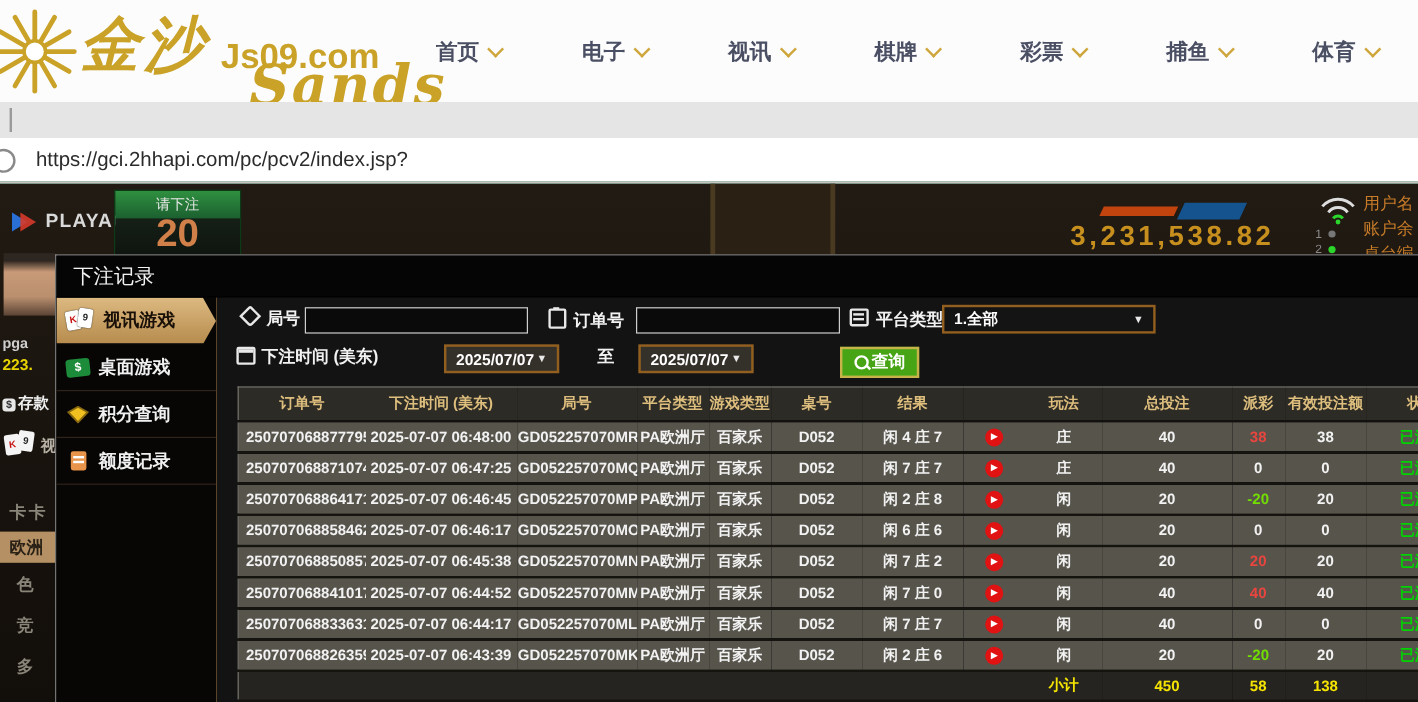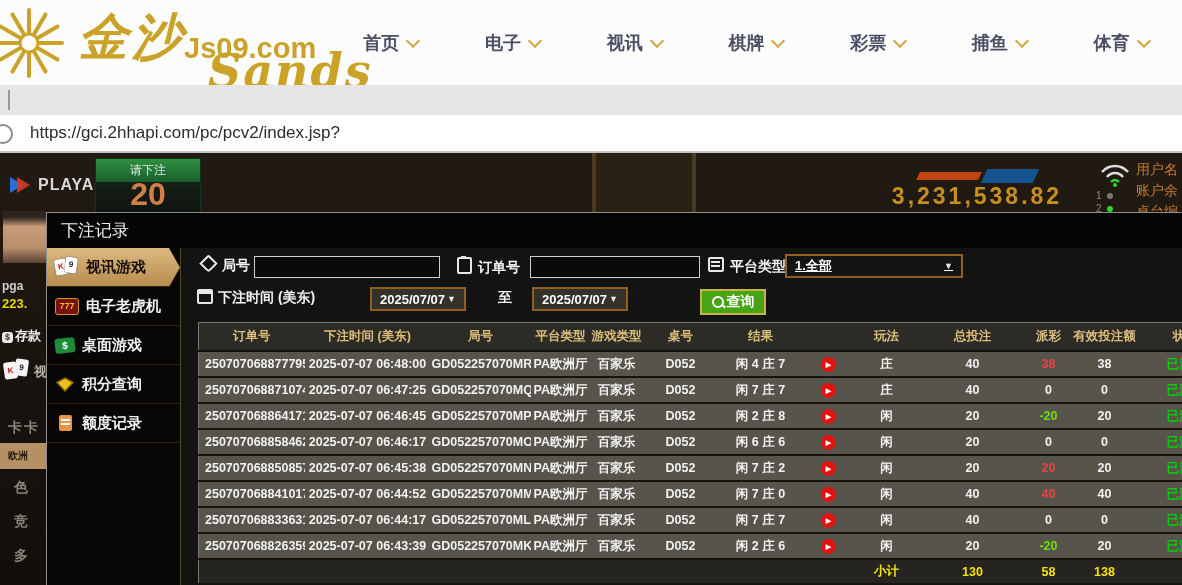--- a/index.html
+++ b/index.html
@@ -3,21 +3,21 @@
 <meta charset="utf-8">
 <style>
   html,body{margin:0;padding:0;}
   body{width:1182px;height:585px;overflow:hidden;position:relative;background:#17120d;
        font-family:"Liberation Sans",sans-serif;}
 
   
   .site-header{position:absolute;left:0;top:0;width:1182px;height:85px;background:#fcfcfd;overflow:hidden;}
   .sun{position:absolute;left:-6px;top:2px;}
   .logo-cn{position:absolute;left:66px;top:4px;font-family:Liberation Mono, monospace;font-weight:bold;
-           font-style:italic;font-size:50px;color:#c9a227;letter-spacing:4px;margin-left:12px;}
+           font-style:italic;font-size:50px;color:#c9a227;letter-spacing:4px;}
   .logo-domain{position:absolute;left:184px;top:32px;font-weight:bold;font-size:29px;color:#c9a227;}
   .logo-script{position:absolute;left:208px;top:44px;font-family:"DejaVu Serif",serif;font-style:italic;
            font-weight:bold;font-size:46px;color:#c9a227;letter-spacing:2px;}
   .main-nav{position:absolute;left:330px;top:0;right:0;height:85px;display:flex;align-items:center;
            justify-content:space-around;}
   .nav-item{font-size:18px;color:#4b4f63;cursor:pointer;white-space:nowrap;font-weight:bold;}
   .chev{display:inline-block;width:8px;height:8px;border-right:2px solid #cfa63c;border-bottom:2px solid #cfa63c;
         transform:rotate(45deg);margin-left:9px;vertical-align:3px;}
 
   
@@ -59,21 +59,21 @@
   .strip .dep{position:absolute;left:2px;top:174px;color:#efefef;font-weight:bold;font-size:13px;}
   .strip .coin{display:inline-block;width:11px;height:11px;border-radius:3px;background:#e8e8e8;color:#333;
                font-size:9px;line-height:11px;text-align:center;font-weight:bold;margin-right:2px;}
   .minicards{position:absolute;left:4px;top:206px;width:30px;height:24px;}
   .mc{position:absolute;width:13px;height:17px;background:#f4f4f4;border-radius:2px;font-size:8px;font-weight:bold;text-align:center;line-height:17px;}
   .mc.k{left:0;top:3px;color:#c81414;transform:rotate(-8deg);}
   .mc.n9{left:11px;top:0;color:#222;transform:rotate(8deg);}
   .strip .vtxt{position:absolute;left:34px;top:210px;color:#b8b2a6;font-size:13px;font-weight:bold;}
   .strip .g1{position:absolute;left:8px;top:266px;color:#8a8579;font-size:14px;font-weight:bold;letter-spacing:2px;}
   .strip .hl{position:absolute;left:0;top:290px;width:46px;height:26px;background:#b49064;color:#2a2116;
-             font-size:10px;font-weight:bold;line-height:26px;padding-left:8px;box-sizing:border-box;}
+             font-size:14px;font-weight:bold;line-height:26px;padding-left:8px;box-sizing:border-box;}
   .strip .g2{position:absolute;left:14px;top:326px;color:#8a8579;font-size:14px;font-weight:bold;}
   .strip .g3{position:absolute;left:14px;top:360px;color:#8a8579;font-size:14px;font-weight:bold;}
   .strip .g4{position:absolute;left:14px;top:394px;color:#8a8579;font-size:14px;font-weight:bold;}
 
   
   .modal{position:absolute;left:46px;top:59px;width:1140px;height:375px;background:#131313;
          border-left:1px solid #8d8d8d;border-top:1px solid #8d8d8d;}
   .modal-title{height:34px;background:#050505;color:#f2f2f2;font-size:17px;display:flex;align-items:center;
                padding-left:14px;border-bottom:1px solid #000;}
   .modal-body{display:flex;height:341px;}
@@ -237,24 +237,20 @@
     <div class="modal-body">
       <div class="sidebar">
         <div class="side-item active">
           <span class="ico-cards">
               <span class="c1">K</span>
               <span class="c2">9</span>
             </span>
           <span>视讯游戏</span>
         </div>
         <div class="side-item">
-          <span class="ico-slots">777</span>
-          <span>电子老虎机</span>
-        </div>
-        <div class="side-item">
           <span class="ico-tbl">$</span>
           <span>桌面游戏</span>
         </div>
         <div class="side-item">
           <svg width="20" height="15" viewBox="0 0 20 15" style="flex:0 0 20px;">
             <polygon points="10,1 18,5.5 10,14 2,5.5" fill="#f0c020" stroke="#8a6a10" stroke-width="1.5"></polygon>
           </svg>
           <span>积分查询</span>
         </div>
         <div class="side-item">
@@ -263,21 +259,21 @@
         </div>
       </div>
 
       <div class="content">
         <div class="filters">
           <span class="flabel" style="left:21px;top:9px;"><span class="ico-tag"></span><span>局号</span></span>
           <input class="tinput" style="left: 73px; top: 8px; width: 176px;" value="">
           <span class="flabel" style="left:276px;top:9px;"><span class="ico-clip"></span><span>订单号</span></span>
           <input class="tinput" style="left: 349px; top: 8px; width: 160px;" value="">
           <span class="flabel" style="left:527px;top:9px;"><span class="ico-list"></span><span>平台类型</span></span>
-          <div class="pselect" style="left:604px;top:6px;width:158px;text-decoration:underline;">
+          <div class="pselect" style="left:604px;top:6px;width:158px;">
             <span>1.全部</span>
             <span class="caret">▼</span>
           </div>
 
           <span class="flabel" style="left:16px;top:41px;"><span class="ico-cal"></span><span>下注时间 (美东)</span></span>
           <div class="dselect" style="left:189px;top:39px;width:92px;">
             <span>2025/07/07</span>
             <span class="caret">▼</span>
           </div>
           <span class="flabel" style="left:317px;top:41px;">至</span>
@@ -443,21 +439,21 @@
                 <td>20</td>
                 <td class="c-loss">-20</td>
                 <td>20</td>
                 <td class="c-status">已派彩</td>
               </tr>
             </tbody>
           <tbody>
             <tr class="sumrow">
               <td colspan="8"></td>
               <td>小计</td>
-              <td>130</td>
+              <td>450</td>
               <td>58</td>
               <td>138</td>
               <td></td>
             </tr>
             <tr class="sumrow">
               <td colspan="8"></td>
               <td>总计</td>
               <td>240</td>
               <td>58</td>
               <td>138</td>

